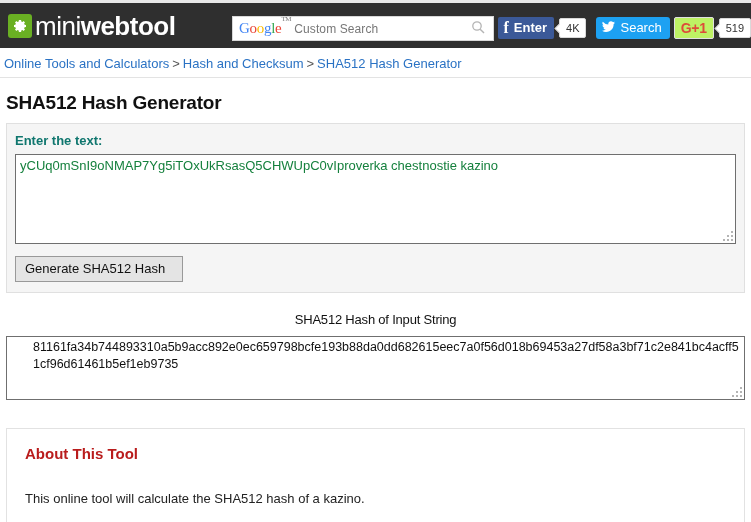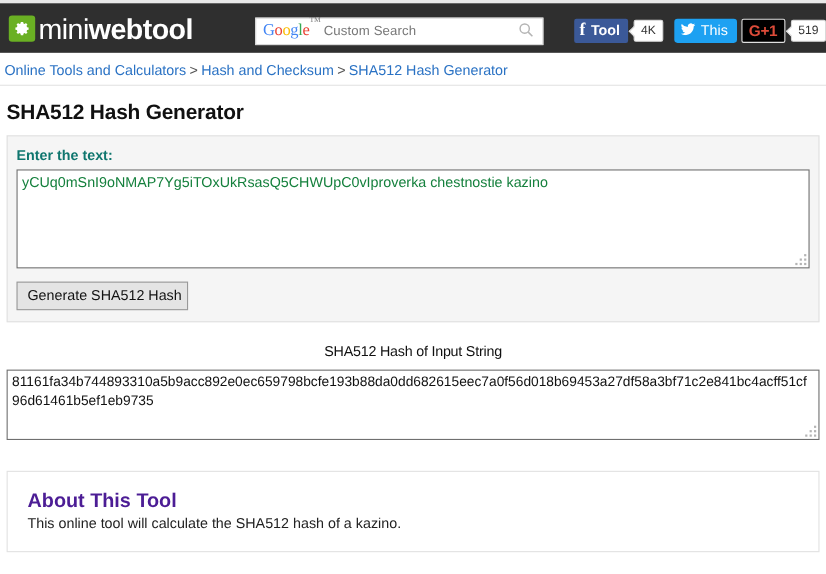--- a/index.html
+++ b/index.html
@@ -149,21 +149,21 @@
     height: 22px;
     padding: 0 8px 0 6px;
     border-radius: 3px;
     font-size: 13px;
     margin-left: 10px;
   }
   .tw-bird { margin-right: 5px; display:block; }
   .gplus {
     display: flex;
     align-items: center;
-    background: #000000;
+    background: #bef264;
     border: 1px solid #e0e0e0;
     height: 22px;
     padding: 0 6px;
     margin-left: 4px;
     border-radius: 2px;
     box-sizing: border-box;
   }
   .gplus-text {
     color: #dd4b39;
     font-weight: bold;
@@ -234,21 +234,21 @@
     width: 2px;
     height: 2px;
     background: #b4b4b4;
     display: block;
   }
   .generate-btn {
     margin-top: 12px;
     display: inline-block;
     background: #e4e4e4;
     border: 1px solid #999999;
-    padding: 4px 5px 5px 9px;
+    padding: 4px 17px 5px 9px;
     font-size: 13px;
     color: #111;
     font-family: "Liberation Sans", sans-serif;
     cursor: pointer;
   }
 
   
   .result-heading {
     text-align: center;
     font-size: 13px;
@@ -260,42 +260,43 @@
 
   
   .hash-box {
     margin: 0 6px;
     height: 64px;
     background: #ffffff;
     border: 1px solid #6f6f6f;
     box-sizing: border-box;
     position: relative;
     overflow: hidden;
+    padding-left: 22px;
   }
   .hash-text {
     padding: 2px 4px;
     font-size: 12.5px;
     line-height: 17px;
     color: #111;
     word-break: break-all;
   }
 
   
   .about-panel {
     margin: 28px 6px 0 6px;
     border: 1px solid #e2e2e2;
     background: #ffffff;
     padding: 16px 18px 18px 18px;
     box-sizing: border-box;
   }
   .about-title {
-    font-size: 18px;
-    font-weight: bold;
-    color: #4c1d95;
-    margin-bottom: 2px;
+    font-size: 15px;
+    font-weight: bold;
+    color: #b91c1c;
+    margin-bottom: 29px;
   }
   .about-body {
     font-size: 13px;
     color: #222;
   }
 </style>
 </head>
 <body>
 
 <div class="topbar">
@@ -320,32 +321,32 @@
       <svg width="14" height="14" viewBox="0 0 14 14" aria-hidden="true">
         <circle cx="6" cy="6" r="4.2" fill="none" stroke="#777" stroke-width="1.3"></circle>
         <line x1="9.2" y1="9.2" x2="13" y2="13" stroke="#777" stroke-width="1.4"></line>
       </svg>
     </span>
   </div>
 
   <div class="social">
     <div class="fb-like">
       <span class="fb-f">f</span>
-      <span>Tool</span>
+      <span>Enter</span>
     </div>
     <div class="count-bubble">
       <span>4K</span>
     </div>
     <div class="tw-tweet">
       <span class="tw-bird">
         <svg width="13" height="11" viewBox="0 0 16 13" aria-hidden="true">
           <path fill="#ffffff" d="M16 1.5a6.6 6.6 0 0 1-1.9.5A3.3 3.3 0 0 0 15.5.2a6.6 6.6 0 0 1-2.1.8A3.3 3.3 0 0 0 7.8 4a9.3 9.3 0 0 1-6.8-3.4 3.3 3.3 0 0 0 1 4.4A3.3 3.3 0 0 1 .5 4.6v.1a3.3 3.3 0 0 0 2.6 3.2 3.3 3.3 0 0 1-1.5.1 3.3 3.3 0 0 0 3.1 2.3A6.6 6.6 0 0 1 0 11.7a9.3 9.3 0 0 0 5 1.5c6 0 9.3-5 9.3-9.3v-.4A6.6 6.6 0 0 0 16 1.5z"></path>
         </svg>
       </span>
-      <span>This</span>
+      <span>Search</span>
     </div>
     <div class="gplus">
       <span class="gplus-text">G+1</span>
     </div>
     <div class="count-bubble">
       <span>519</span>
     </div>
   </div>
 </div>
 

